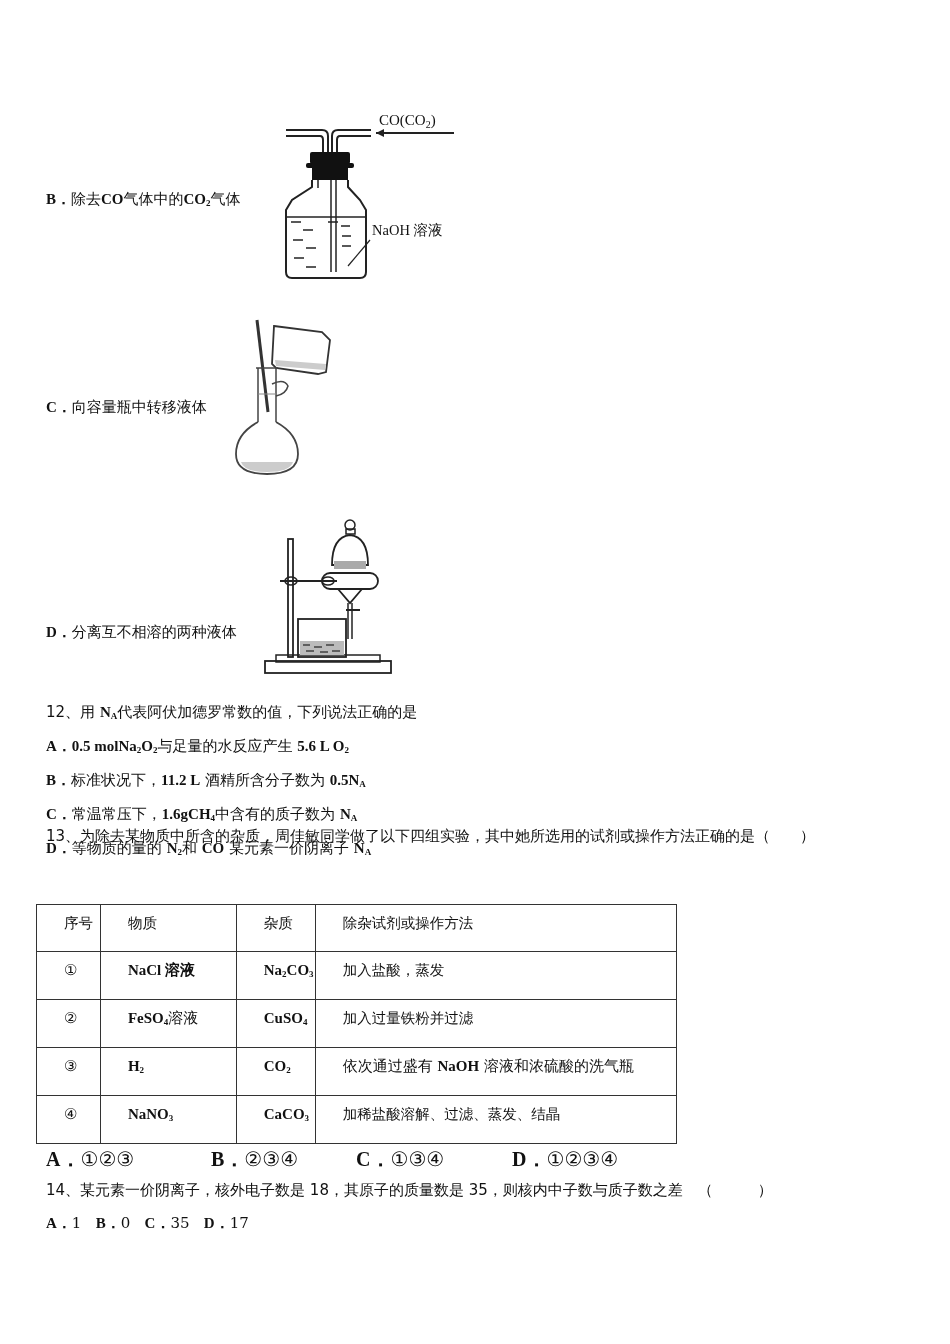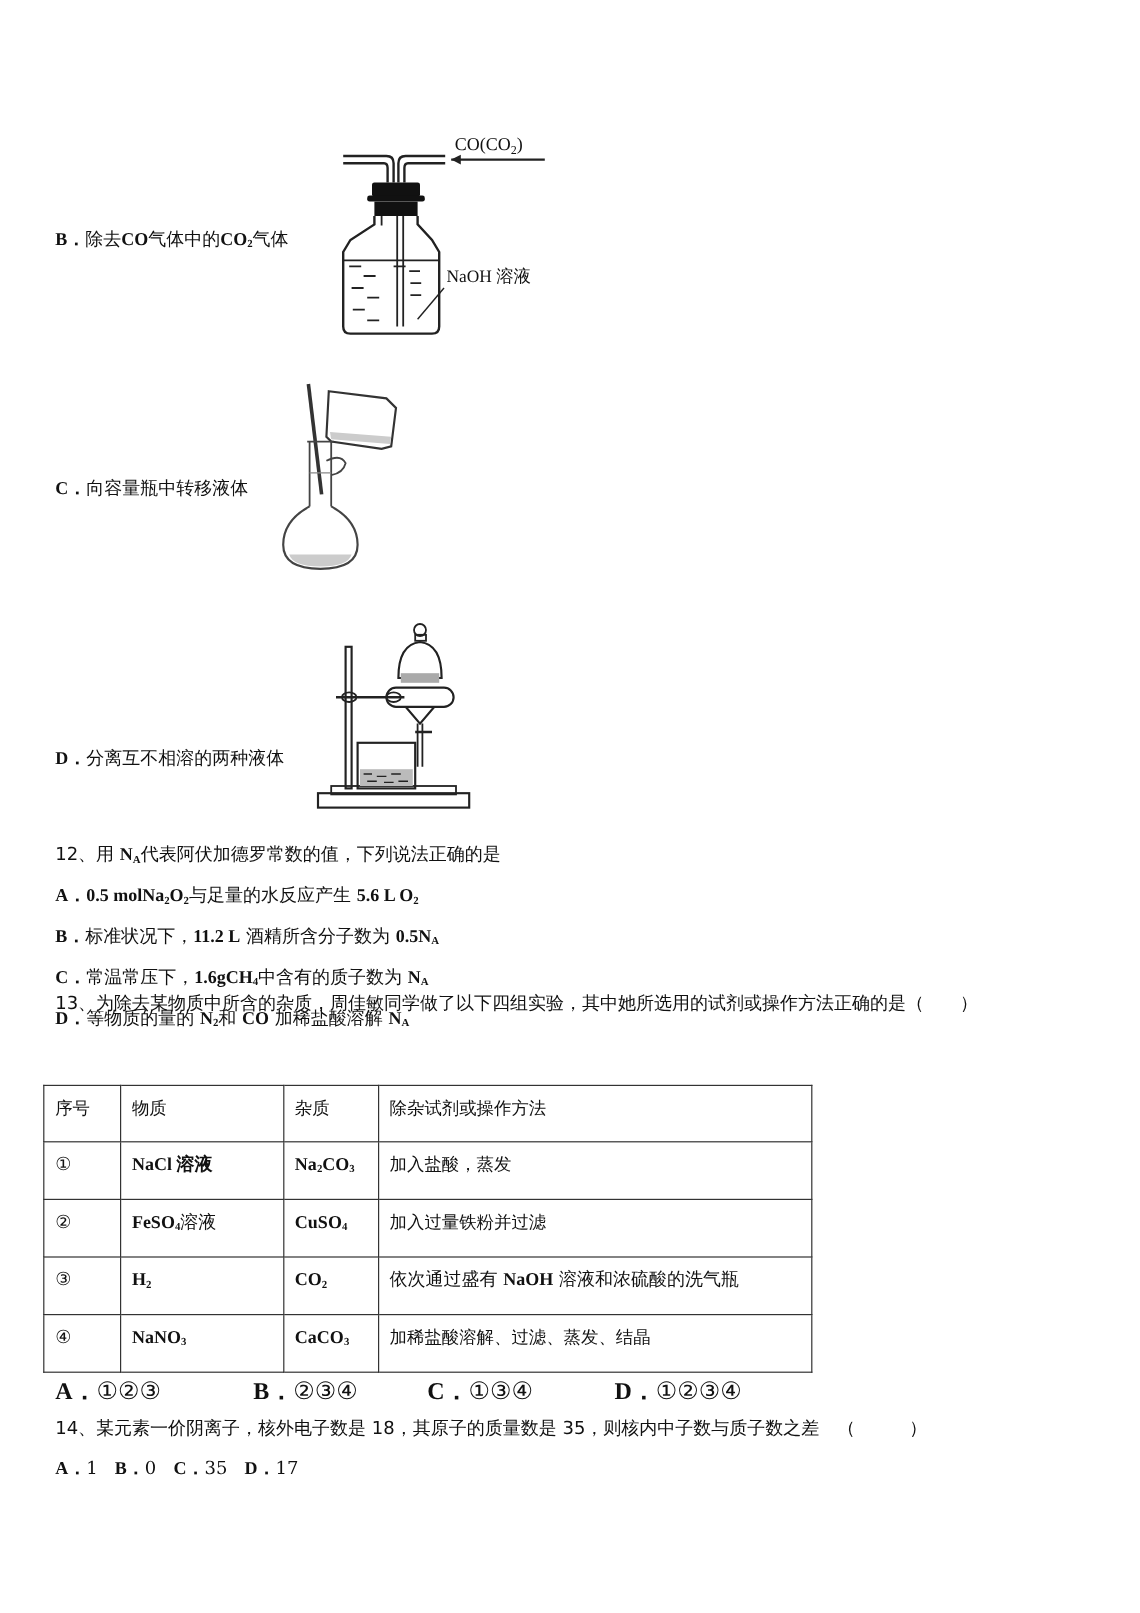--- a/index.html
+++ b/index.html
@@ -4,21 +4,21 @@
 <style>
   html, body { margin: 0; padding: 0; background: #ffffff; }
   body { width: 950px; height: 1344px; position: relative; overflow: hidden;
          font-family: "DejaVu Serif", "Liberation Serif", serif; color: #111; }
   .line { position: absolute; left: 46px; font-size: 15px; white-space: nowrap; line-height: 20px; }
   .b { font-weight: bold; font-family: "Liberation Serif", "DejaVu Serif", serif; }
   .q { font-family: "DejaVu Sans", sans-serif; font-size: 15px; }
   sub { font-size: 9px; vertical-align: -2px; line-height: 0; }
   .fig { position: absolute; }
   table.t { position: absolute; left: 36px; top: 904px; width: 641px; border-collapse: collapse; font-size: 15px; }
-  table.t td { border: 1.5px solid #333; height: 44px; padding: 0 0 0 9px; vertical-align: top; padding-top: 9px; box-sizing: border-box; }
+  table.t td { border: 1.5px solid #333; height: 44px; padding: 0 0 0 27px; vertical-align: top; padding-top: 9px; box-sizing: border-box; }
   table.t td.hdr { font-family: "DejaVu Sans", sans-serif; font-size: 14.5px; }
   .opt { position: absolute; top: 1146px; font-size: 20px; }
 </style>
 </head>
 <body>
 
 <div class="line" style="top:189px;">
   <span class="b">B．</span><span class="q">除去</span><span class="b">CO</span><span class="q">气体中的</span><span class="b">CO</span><sub class="b">2</sub><span class="q">气体</span>
 </div>
 
@@ -110,21 +110,21 @@
 
 <div class="line" style="top:770px;">
   <span class="b">B．</span><span class="q">标准状况下，</span><span class="b">11.2 L</span><span class="q"> 酒精所含分子数为 </span><span class="b">0.5N</span><sub class="b">A</sub>
 </div>
 
 <div class="line" style="top:804px;">
   <span class="b">C．</span><span class="q">常温常压下，</span><span class="b">1.6gCH</span><sub class="b">4</sub><span class="q">中含有的质子数为 </span><span class="b">N</span><sub class="b">A</sub>
 </div>
 
 <div class="line" style="top:838px;">
-  <span class="b">D．</span><span class="q">等物质的量的 </span><span class="b">N</span><sub class="b">2</sub><span class="q">和 </span><span class="b">CO</span><span class="q"> 加稀盐酸溶解 </span><span class="b">N</span><sub class="b">A</sub>
+  <span class="b">D．</span><span class="q">等物质的量的 </span><span class="b">N</span><sub class="b">2</sub><span class="q">和 </span><span class="b">CO</span><span class="q"> 某元素一价阴离子 </span><span class="b">N</span><sub class="b">A</sub>
 </div>
 
 <div class="line q" style="top:826px;">13、为除去某物质中所含的杂质，周佳敏同学做了以下四组实验，其中她所选用的试剂或操作方法正确的是（　　）</div>
 
 <table class="t">
   <colgroup>
       <col style="width:64px">
       <col style="width:136px">
       <col style="width:79px">
       <col style="width:362px">

